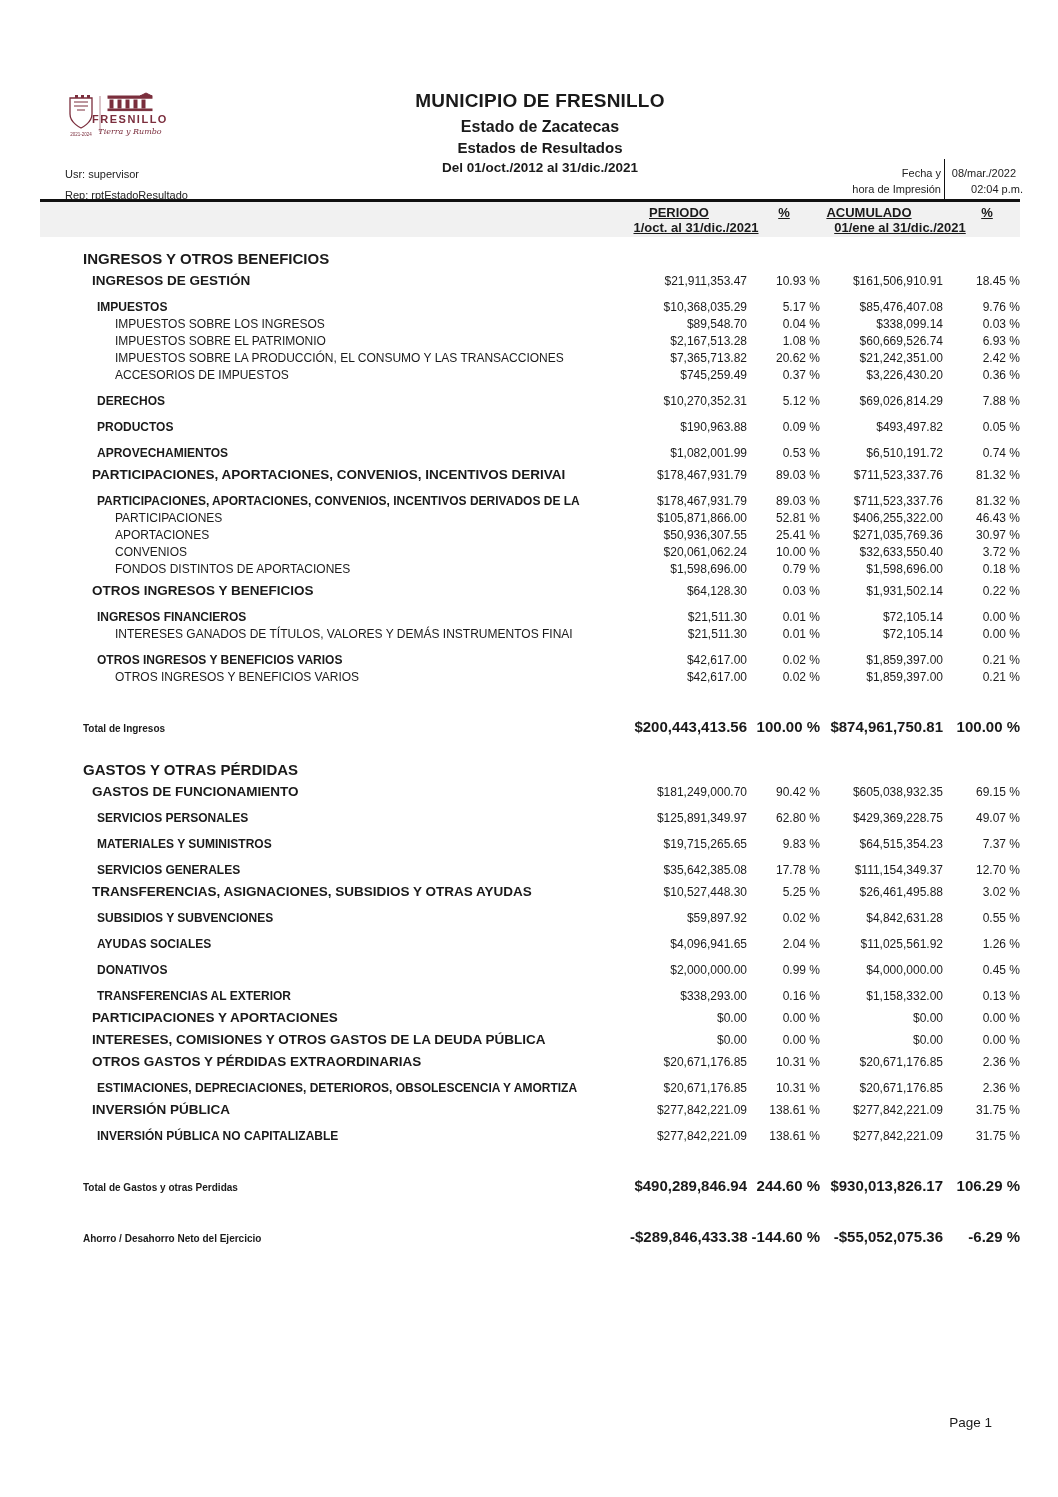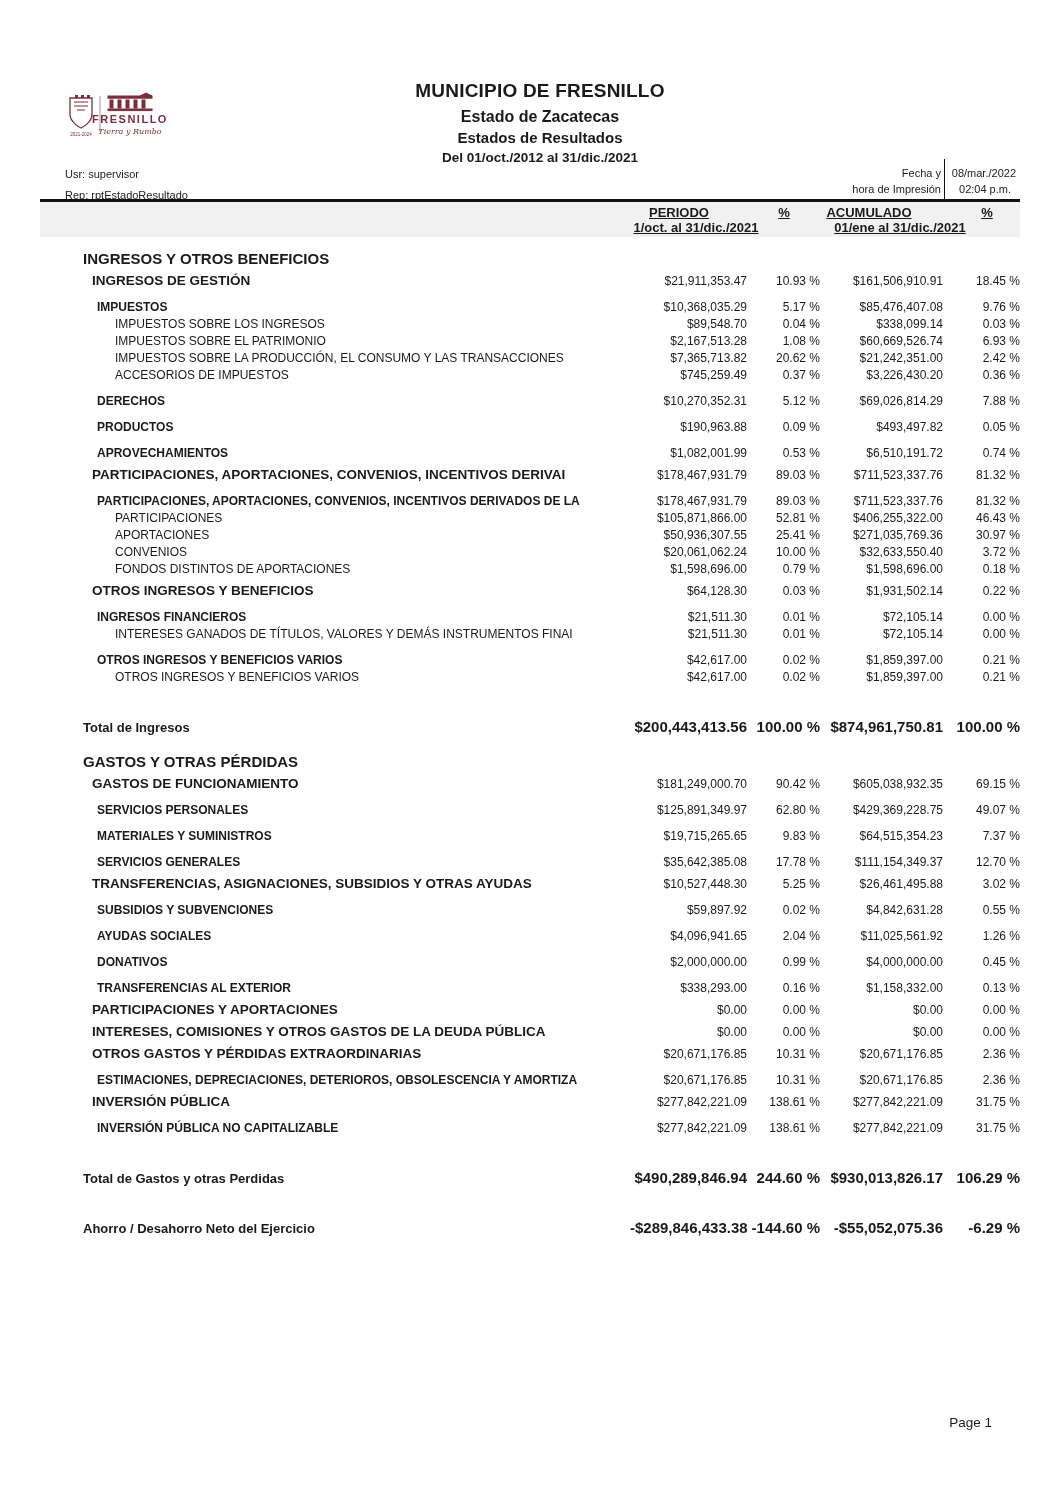--- a/index.html
+++ b/index.html
@@ -1,32 +1,32 @@
 <!DOCTYPE html>
 <html><head>
 <meta charset="utf-8">
 <style>
   * { margin:0; padding:0; box-sizing:border-box; }
   body { background:#e8e8e8; font-family:"Liberation Sans","DejaVu Sans",sans-serif; }
   .page { position:relative; width:1058px; height:1497px; background:#ffffff; overflow:hidden; color:#1a1a1a; }
 
   
   .logo { position:absolute; left:62px; top:92px; width:110px; height:54px; }
-  .title-block { position:absolute; left:100px; top:80px; width:880px; text-align:center; }
+  .title-block { position:absolute; left:100px; top:90px; width:880px; text-align:center; }
   .title-main  { font-size:19px; font-weight:bold; letter-spacing:.2px; }
   .title-sub1  { font-size:16px; font-weight:bold; margin-top:6px; }
   .title-sub2  { font-size:15px; font-weight:bold; margin-top:3px; }
   .title-period{ font-size:13.5px; font-weight:bold; margin-top:4px; }
   .meta { position:absolute; font-size:11px; color:#222;text-align:center; }
   .meta-usr { left:65px; top:168px; }
   .meta-rep { left:65px; top:189px; }
   .meta-fecha-lbl1 { right:117px; top:167px; text-align:right; }
   .meta-fecha-lbl2 { right:117px; top:183px; text-align:right; }
   .meta-fecha-val1 { right:42px;  top:167px; text-align:right;padding-left:16px; }
-  .meta-fecha-val2 { right:47px;  top:183px; text-align:right; }
+  .meta-fecha-val2 { right:35px;  top:183px; text-align:right; }
   .vline { position:absolute; left:944px; top:159px; width:1px; height:42px; background:#111; }
 
   
   .rule-top { position:absolute; left:40px; top:199px; width:980px; height:3px; background:#111; }
   .band { position:absolute; left:40px; top:202px; width:980px; height:35px; background:#f1f1f1; }
   .band-lbl { position:absolute; font-size:13px; font-weight:bold; text-align:center;text-decoration:underline; }
   .bl-periodo   { left:619px; top:205px; width:120px; }
   .bl-pct1      { left:764px; top:205px; width:40px;  }
   .bl-acumulado { left:809px; top:205px; width:120px; }
   .bl-pct2      { left:967px; top:205px; width:40px;  }
@@ -36,31 +36,31 @@
   
   .rows { position:absolute; left:40px; top:240px; width:980px; }
   .row { display:flex; align-items:baseline; line-height:17px; font-size:12px; }
   .row .lbl { flex:1 1 auto; min-width:0; white-space:nowrap; overflow:hidden; }
   .row .val { white-space:nowrap; }
   .c0 { width:117px; text-align:right; }
   .c1 { width:73px;  text-align:right; }
   .c2 { width:123px; text-align:right; }
   .c3 { width:77px;  text-align:right; }
 
-  .section { margin-top:17px; line-height:18px; }
+  .section { margin-top:24px; line-height:18px; }
   .section .lbl { padding-left:43px; font-weight:bold; font-size:15px; }
   .rows .row:first-child { margin-top:10px; }
   .l1 { margin-top:4px; }
   .l1 .lbl { padding-left:52px; font-weight:bold; font-size:13.5px; }
   .l2 { margin-top:9px; }
   .l2 .lbl { padding-left:57px; font-weight:bold; font-size:12px; }
   .l3 { margin-top:0; }
   .l3 .lbl { padding-left:75px; font-size:12px; }
   .total { margin-top:32px; }
-  .total .lbl { padding-left:43px; font-weight:bold; font-size:13px; }
+  .total .lbl { padding-left:43px; font-weight:bold; font-size:10px; }
   .total .val { font-weight:bold; font-size:15px; }
 
   
   .page-num { position:absolute; right:66px; top:1415px; font-size:13.5px; }
 </style>
 </head>
 <body>
 
 <div class="page">
 

